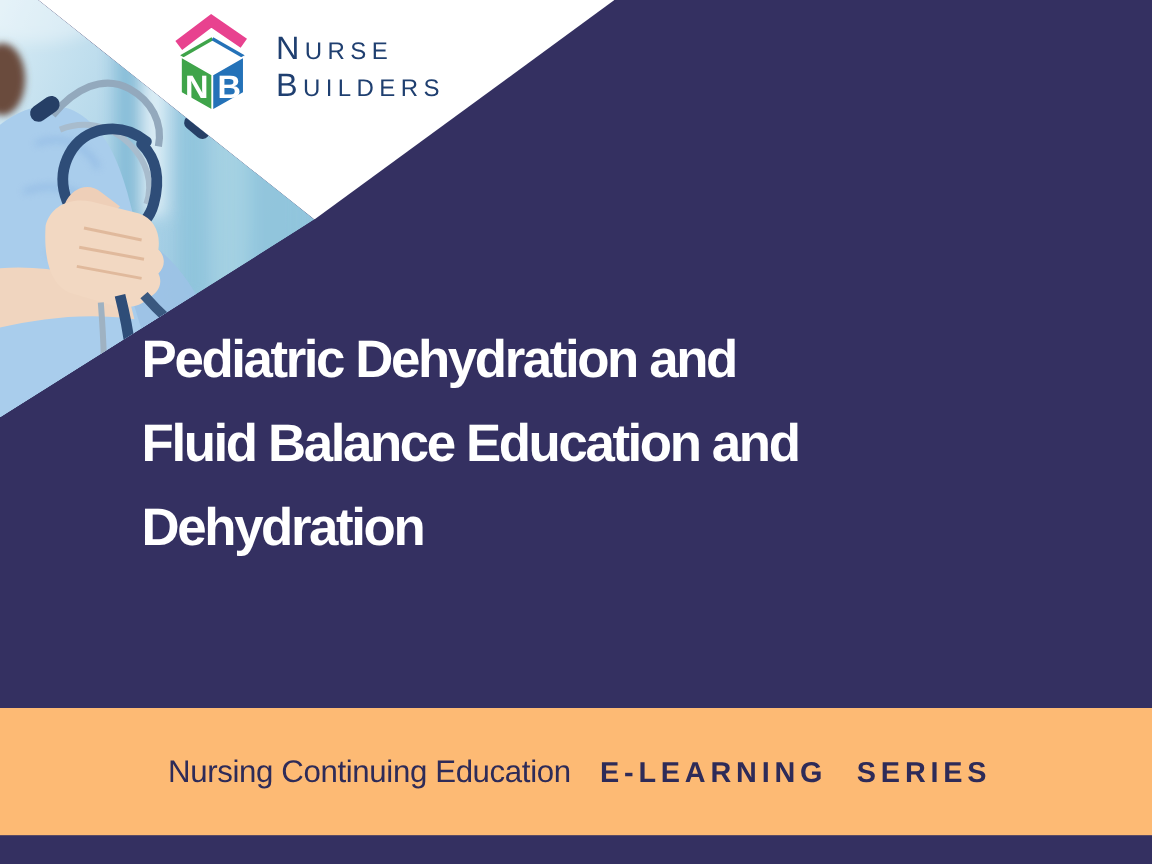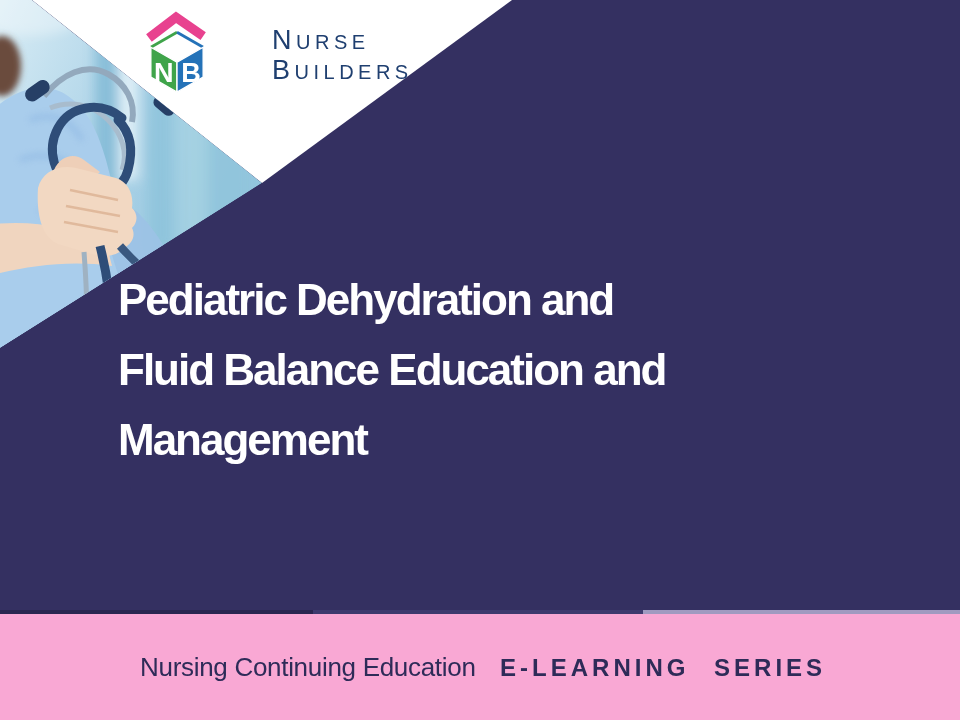--- a/index.html
+++ b/index.html
@@ -30,39 +30,38 @@
   .logo-wordmark{
     margin-left:14px;padding-top:18px;
     color:#1f3f70;
   }
   .logo-word{
     display:block;
     text-transform:uppercase;
     font-size:20px;line-height:28px;
     letter-spacing:4.5px;
     font-weight:400;
-    margin-left:42px;
   }
   .logo-word::first-letter{font-size:27px;}
   
   .title{
     position:absolute;left:118px;top:265px;width:810px;
     color:#ffffff;
     font-size:44px;font-weight:700;
     line-height:70px;letter-spacing:-2px;
   }
   
   .accent-edge{position:absolute;top:610px;height:4px;}
   .accent-edge.seg1{left:0;width:313px;background:#2a2650;}
   .accent-edge.seg2{left:313px;width:330px;background:#3e3a6e;}
   .accent-edge.seg3{left:643px;width:317px;background:#a09ac0;}
   
   .footer{
-    position:absolute;left:0;top:614px;width:960px;height:106px;
-    background:#f9a8d4;
+    position:absolute;left:0;top:590px;width:960px;height:106px;
+    background:#fdba74;
     display:flex;align-items:center;
   }
   .footer-text{
     padding-left:140px;
     color:#2e2b58;
     white-space:nowrap;
   }
   .footer-program{
     font-size:26px;font-weight:400;letter-spacing:-0.3px;
   }
@@ -140,21 +139,21 @@
     </svg>
     <div class="logo-wordmark">
       <span class="logo-word">Nurse</span>
       <span class="logo-word">Builders</span>
     </div>
   </div>
 
   <div class="title">
     <div>Pediatric Dehydration and</div>
     <div>Fluid Balance Education and</div>
-    <div>Management</div>
+    <div>Dehydration</div>
   </div>
 
   <div class="accent-edge seg1"></div>
   <div class="accent-edge seg2"></div>
   <div class="accent-edge seg3"></div>
 
   <div class="footer">
     <div class="footer-text">
       <span class="footer-program">Nursing Continuing Education</span>
       <span class="footer-series">E-LEARNING SERIES</span>

